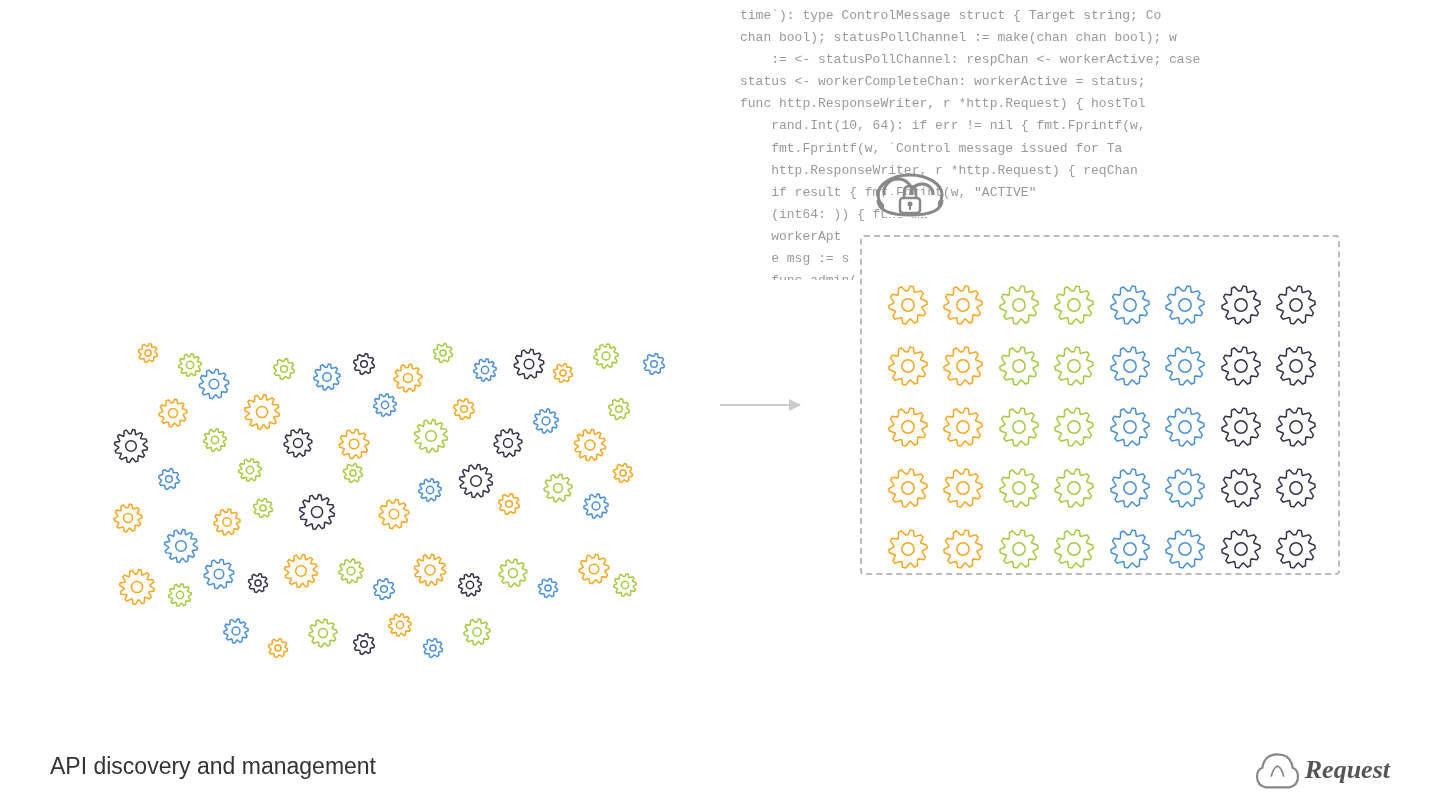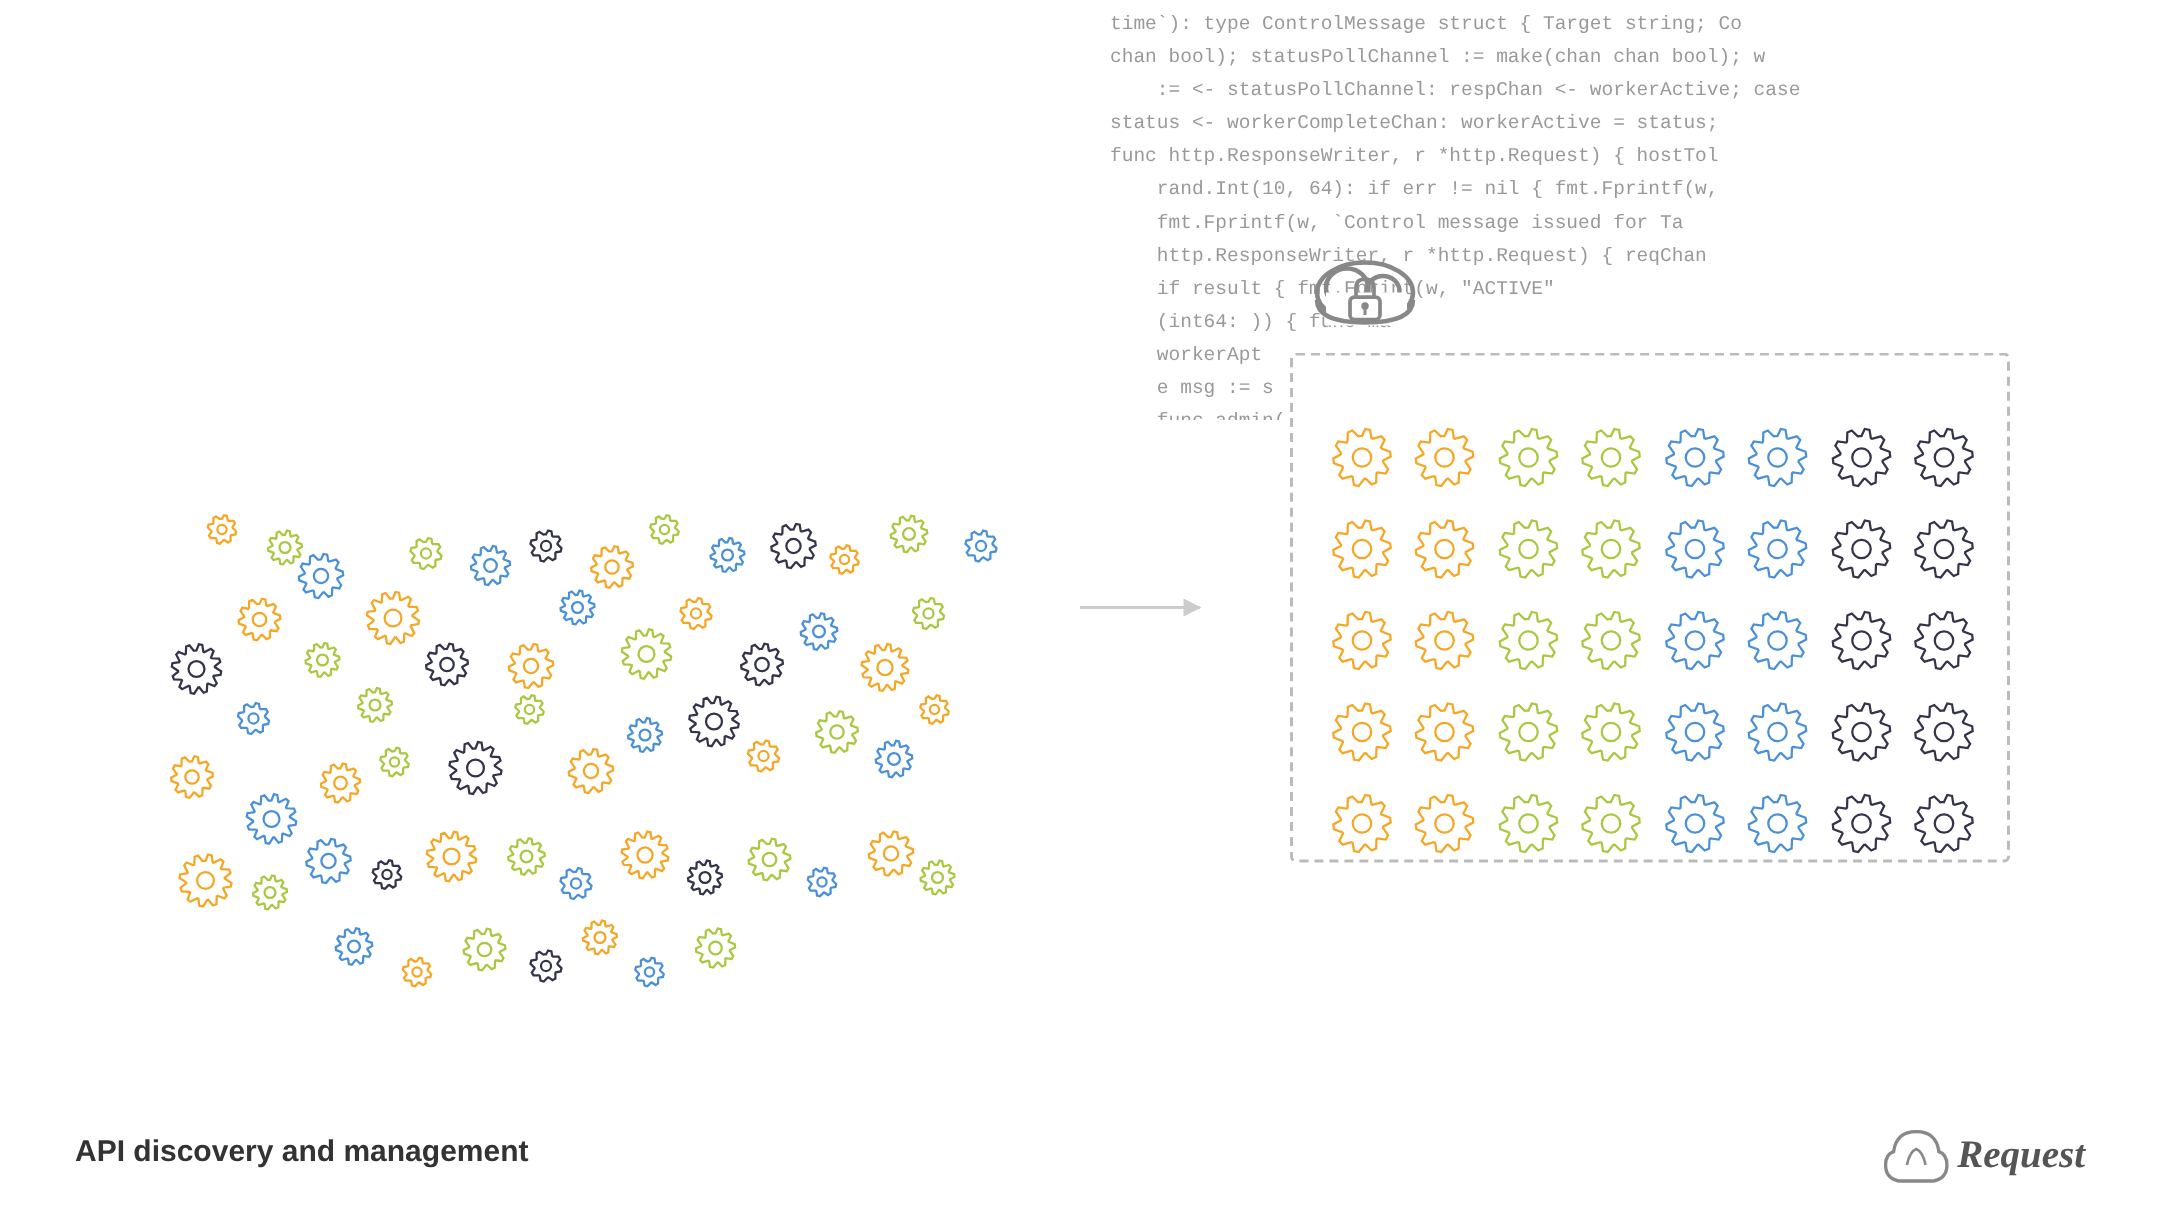--- a/index.html
+++ b/index.html
@@ -122,22 +122,22 @@
       display: flex;
       align-items: center;
       justify-content: center;
     }
 
     
     .bottom-text {
       position: absolute;
       bottom: 30px;
       left: 50px;
-      font-size: 20px;
-      font-weight: bold;
+      font-size: 23px;
+      font-weight: normal;
       color: #333;
     }
 
     
     .akamai-logo {
       position: absolute;
       bottom: 20px;
       right: 50px;
       display: flex;
       align-items: center;

